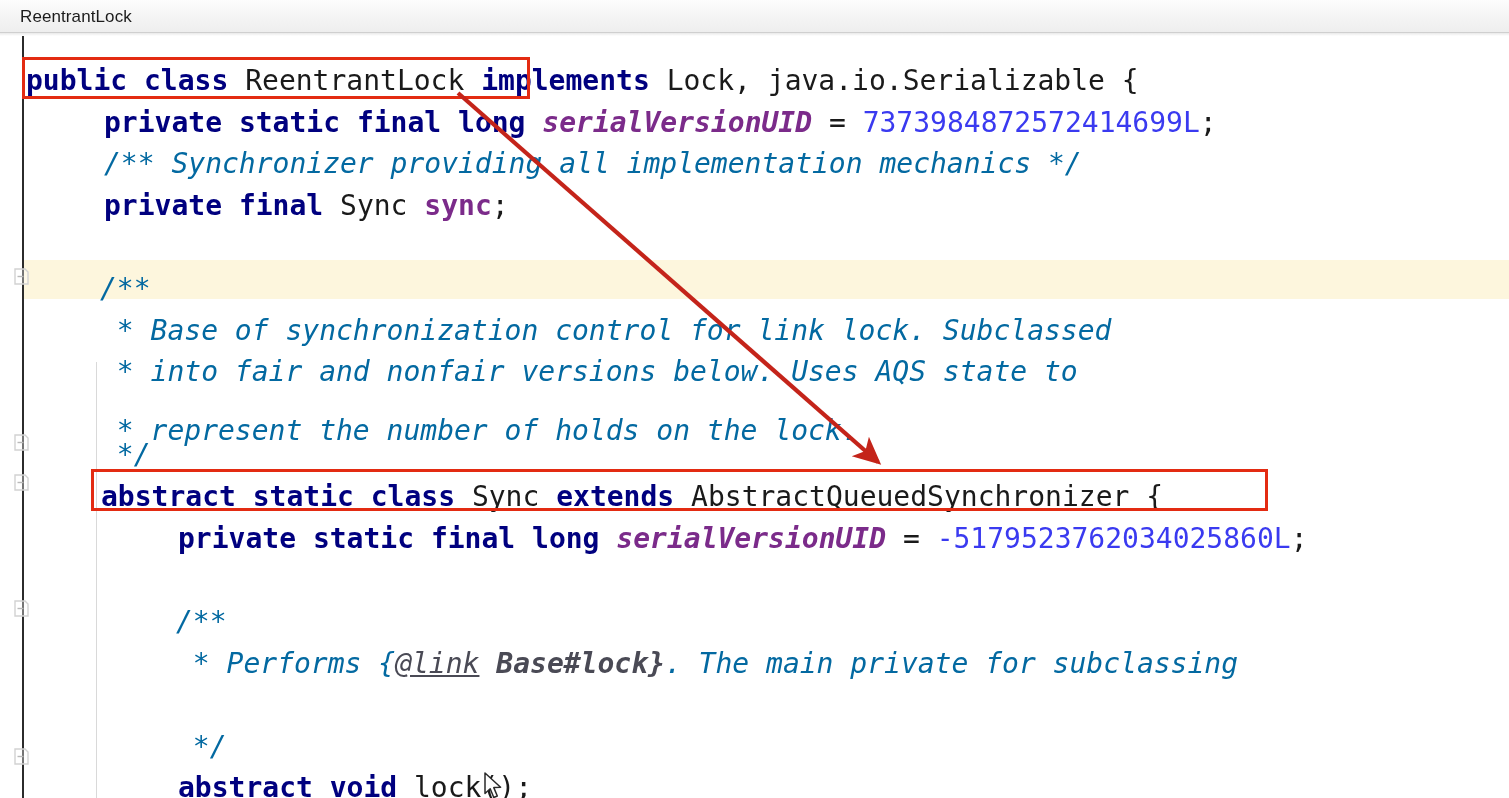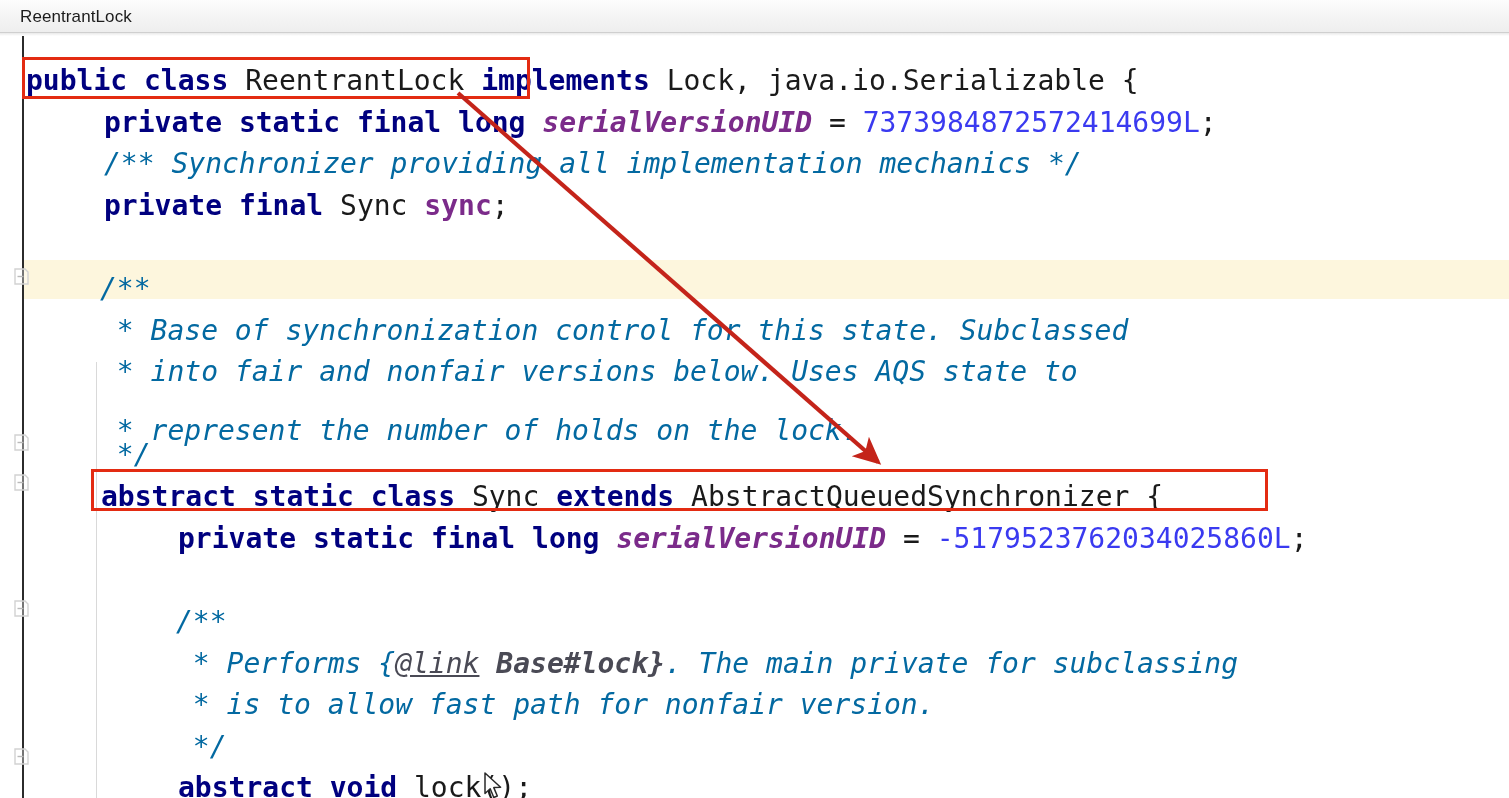--- a/index.html
+++ b/index.html
@@ -205,21 +205,21 @@
       
       <div class="ln" style="top:107.2px; left:104px;"><span class="cmt">/** Synchronizer providing all implementation mechanics */</span></div>
 
       
       <div class="ln" style="top:148.8px; left:104px;"><span class="kw">private</span><span class="plain"> </span><span class="kw">final</span><span class="plain"> </span><span class="typ">Sync</span><span class="plain"> </span><span class="fldn">sync</span><span class="plain">;</span></div>
 
       
       <div class="ln" style="top:232px; left:100px;"><span class="cmt">/**</span></div>
 
       
-      <div class="ln" style="top:273.6px; left:100px;"><span class="cmt"> * Base of synchronization control for this state. Subclassed</span></div>
+      <div class="ln" style="top:273.6px; left:100px;"><span class="cmt"> * Base of synchronization control for link lock. Subclassed</span></div>
 
       
       <div class="ln" style="top:315.2px; left:100px;"><span class="cmt"> * into fair and nonfair versions below. Uses AQS state to</span></div>
 
       
       <div class="ln" style="top:374px; left:100px;"><span class="cmt"> * represent the number of holds on the lock.</span></div>
 
       
       <div class="ln" style="top:398.4px; left:100px;"><span class="cmt"> */</span></div>
 
@@ -229,21 +229,20 @@
       
       <div class="ln" style="top:481.6px; left:178px;"><span class="kw">private</span><span class="plain"> </span><span class="kw">static</span><span class="plain"> </span><span class="kw">final</span><span class="plain"> </span><span class="kw">long</span><span class="plain"> </span><span class="fld">serialVersionUID</span><span class="plain"> </span><span class="plain">=</span><span class="plain"> </span><span class="num">-5179523762034025860L</span><span class="plain">;</span></div>
 
       
       <div class="ln" style="top:565px; left:176px;"><span class="cmt">/**</span></div>
 
       
       <div class="ln" style="top:606.6px; left:176px;"><span class="cmt"> * Performs {</span><span class="cmtlink">@link</span><span class="cmtb"> Base#lock</span><span class="cmtb">}</span><span class="cmt">. The main private for subclassing</span></div>
 
       
-      <div class="ln" style="top:648.2px; left:176px;"><span class="cmt"> * is to allow fast path for nonfair version.</span></div>
 
       
       <div class="ln" style="top:689.8px; left:176px;"><span class="cmt"> */</span></div>
 
       
       <div class="ln" style="top:731.4px; left:178px;"><span class="kw">abstract</span><span class="plain"> </span><span class="kw">void</span><span class="plain"> </span><span class="typ">lock();</span></div>
 
     </div>
   </div>
 

